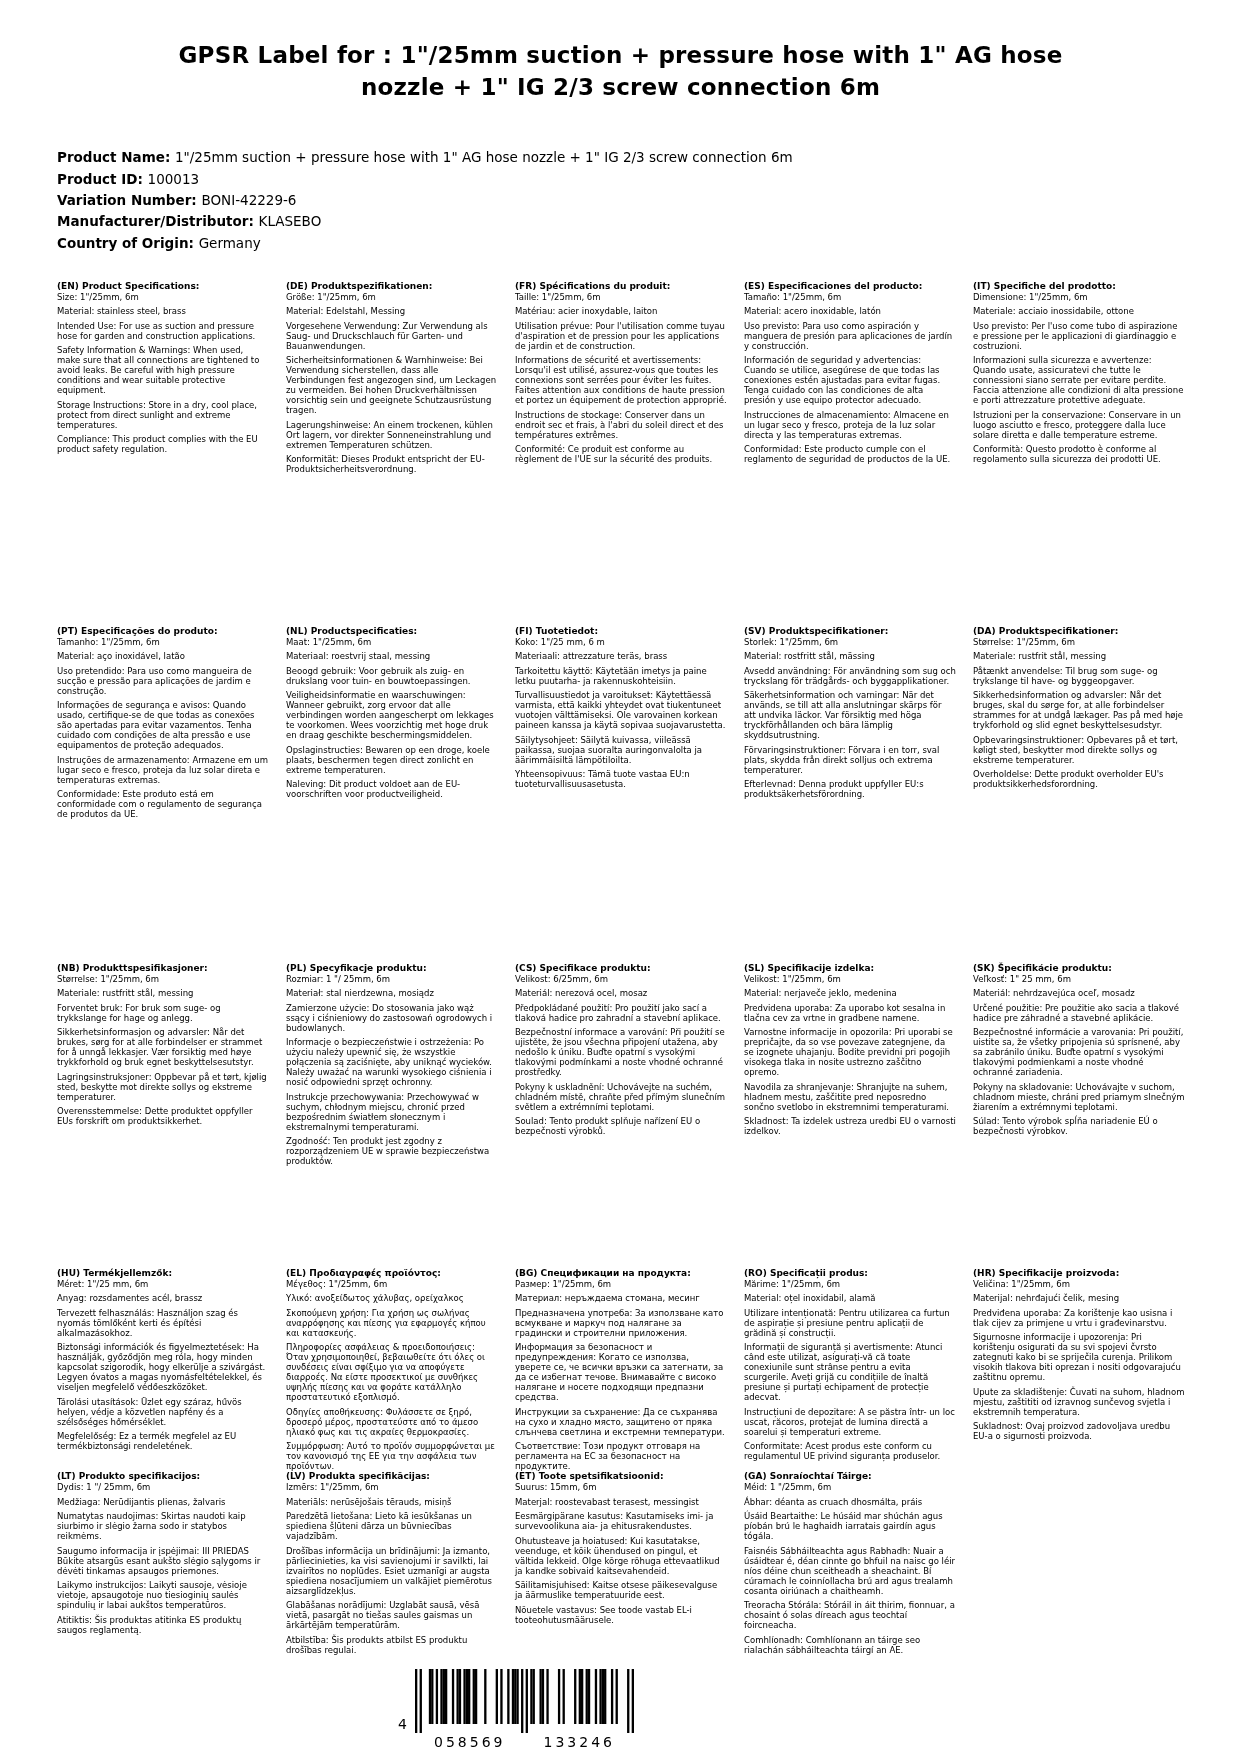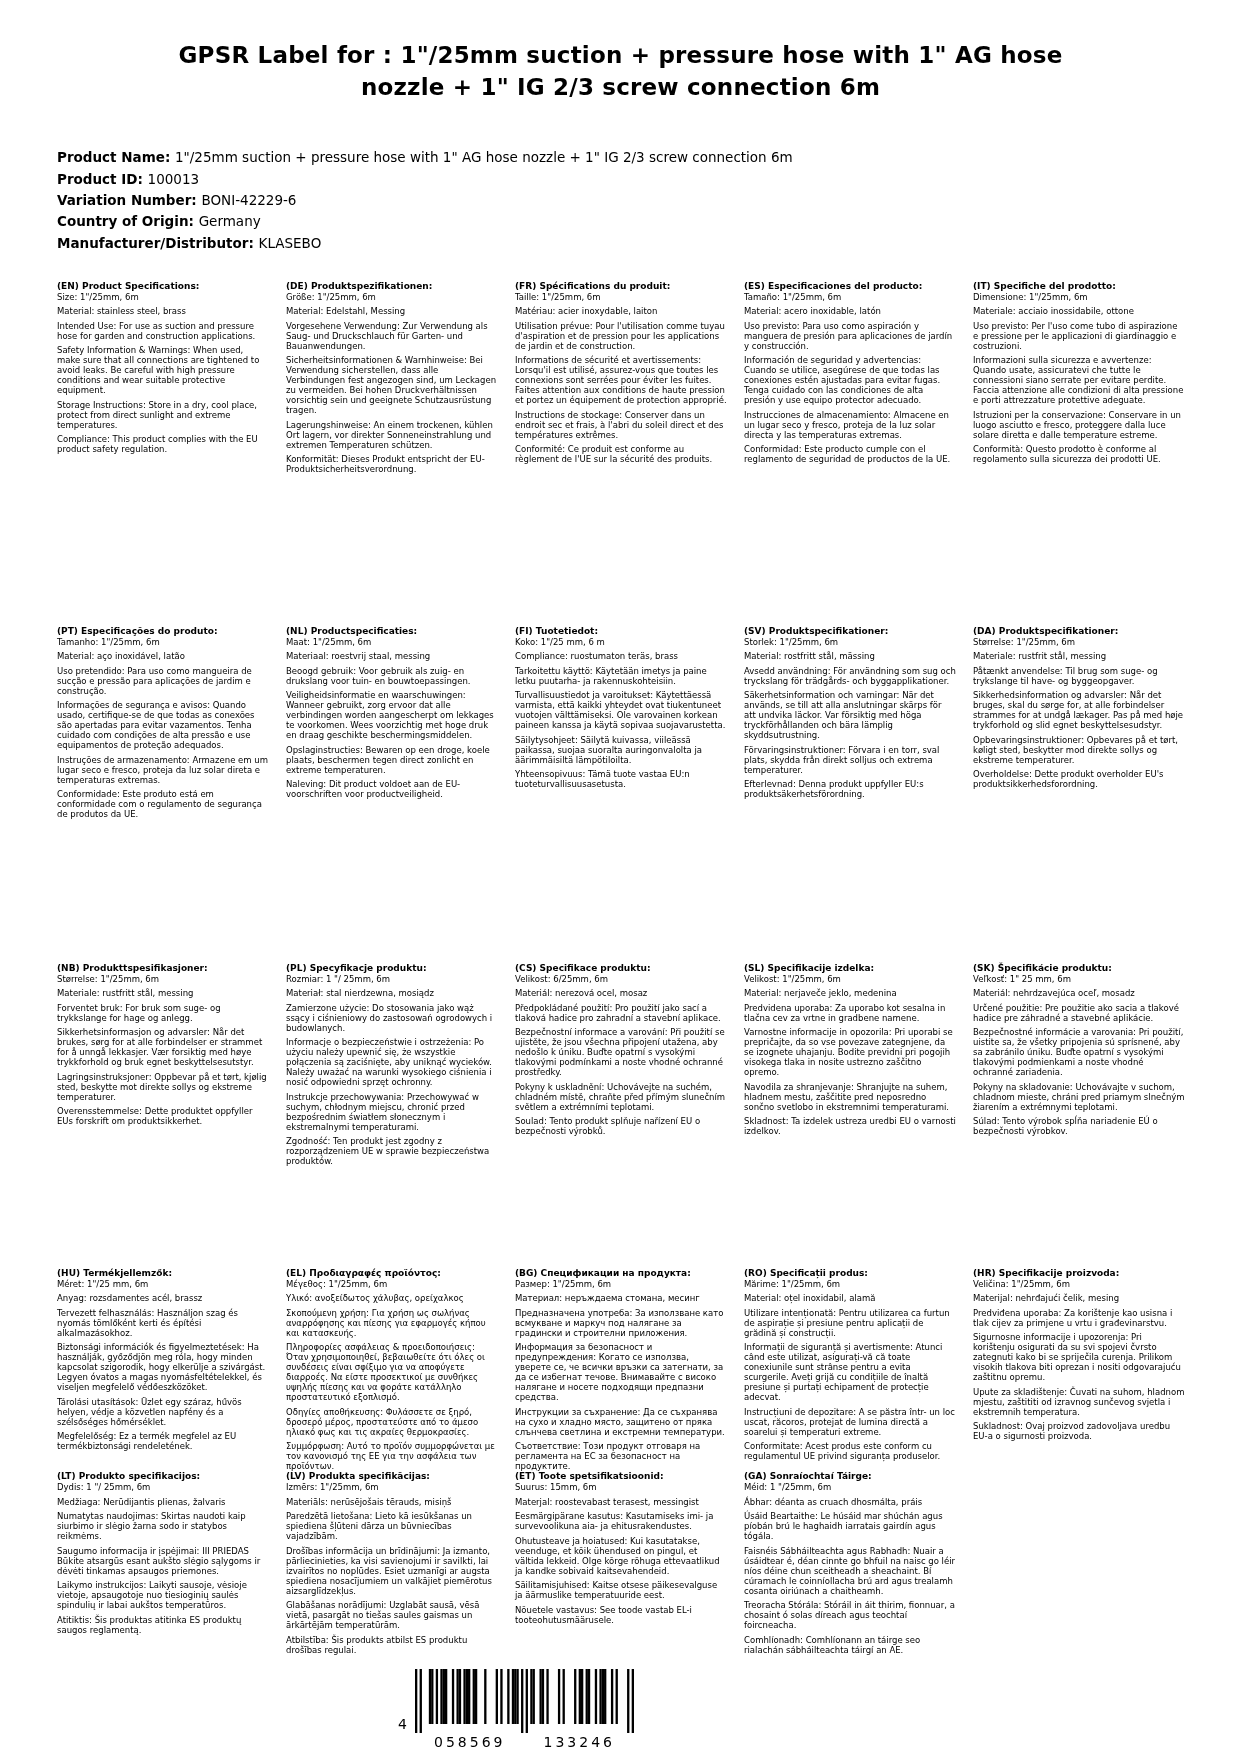--- a/index.html
+++ b/index.html
@@ -27,22 +27,22 @@
 <body>
 
 <div class="page">
 
   <div class="title">GPSR Label for : 1"/25mm suction + pressure hose with 1" AG hose nozzle + 1" IG 2/3 screw connection 6m</div>
 
   <div class="product-info">
       <div class="info-line"><span class="lbl">Product Name:  </span><span class="val">1"/25mm suction + pressure hose with 1" AG hose nozzle + 1" IG 2/3 screw connection 6m</span></div>
       <div class="info-line"><span class="lbl">Product ID:  </span><span class="val">100013</span></div>
       <div class="info-line"><span class="lbl">Variation Number:  </span><span class="val">BONI-42229-6</span></div>
+      <div class="info-line"><span class="lbl">Manufacturer/Distributor:  </span><span class="val">KLASEBO</span></div>
       <div class="info-line"><span class="lbl">Country of Origin:  </span><span class="val">Germany</span></div>
-      <div class="info-line"><span class="lbl">Manufacturer/Distributor:  </span><span class="val">KLASEBO</span></div>
     </div>
 
   <div class="grid">
       <div class="block">
         <div class="bh">(EN) Product Specifications:</div>
         <p>Size: 1"/25mm, 6m</p>
         <p>Material: stainless steel, brass</p>
         <p>Intended Use: For use as suction and pressure hose for garden and construction applications.</p>
         <p>Safety Information &amp; Warnings: When used, make sure that all connections are tightened to avoid leaks. Be careful with high pressure conditions and wear suitable protective equipment.</p>
         <p>Storage Instructions: Store in a dry, cool place, protect from direct sunlight and extreme temperatures.</p>
@@ -98,21 +98,21 @@
         <p>Maat: 1"/25mm, 6m</p>
         <p>Materiaal: roestvrij staal, messing</p>
         <p>Beoogd gebruik: Voor gebruik als zuig- en drukslang voor tuin- en bouwtoepassingen.</p>
         <p>Veiligheidsinformatie en waarschuwingen: Wanneer gebruikt, zorg ervoor dat alle verbindingen worden aangescherpt om lekkages te voorkomen. Wees voorzichtig met hoge druk en draag geschikte beschermingsmiddelen.</p>
         <p>Opslaginstructies: Bewaren op een droge, koele plaats, beschermen tegen direct zonlicht en extreme temperaturen.</p>
         <p>Naleving: Dit product voldoet aan de EU-voorschriften voor productveiligheid.</p>
       </div>
       <div class="block">
         <div class="bh">(FI) Tuotetiedot:</div>
         <p>Koko: 1"/25 mm, 6 m</p>
-        <p>Compliance: ruostumaton teräs, brass</p>
+        <p>Materiaali: attrezzature teräs, brass</p>
         <p>Tarkoitettu käyttö: Käytetään imetys ja paine letku puutarha- ja rakennuskohteisiin.</p>
         <p>Turvallisuustiedot ja varoitukset: Käytettäessä varmista, että kaikki yhteydet ovat tiukentuneet vuotojen välttämiseksi. Ole varovainen korkean paineen kanssa ja käytä sopivaa suojavarustetta.</p>
         <p>Säilytysohjeet: Säilytä kuivassa, viileässä paikassa, suojaa suoralta auringonvalolta ja äärimmäisiltä lämpötiloilta.</p>
         <p>Yhteensopivuus: Tämä tuote vastaa EU:n tuoteturvallisuusasetusta.</p>
       </div>
       <div class="block">
         <div class="bh">(SV) Produktspecifikationer:</div>
         <p>Storlek: 1"/25mm, 6m</p>
         <p>Material: rostfritt stål, mässing</p>
         <p>Avsedd användning: För användning som sug och tryckslang för trädgårds- och byggapplikationer.</p>

